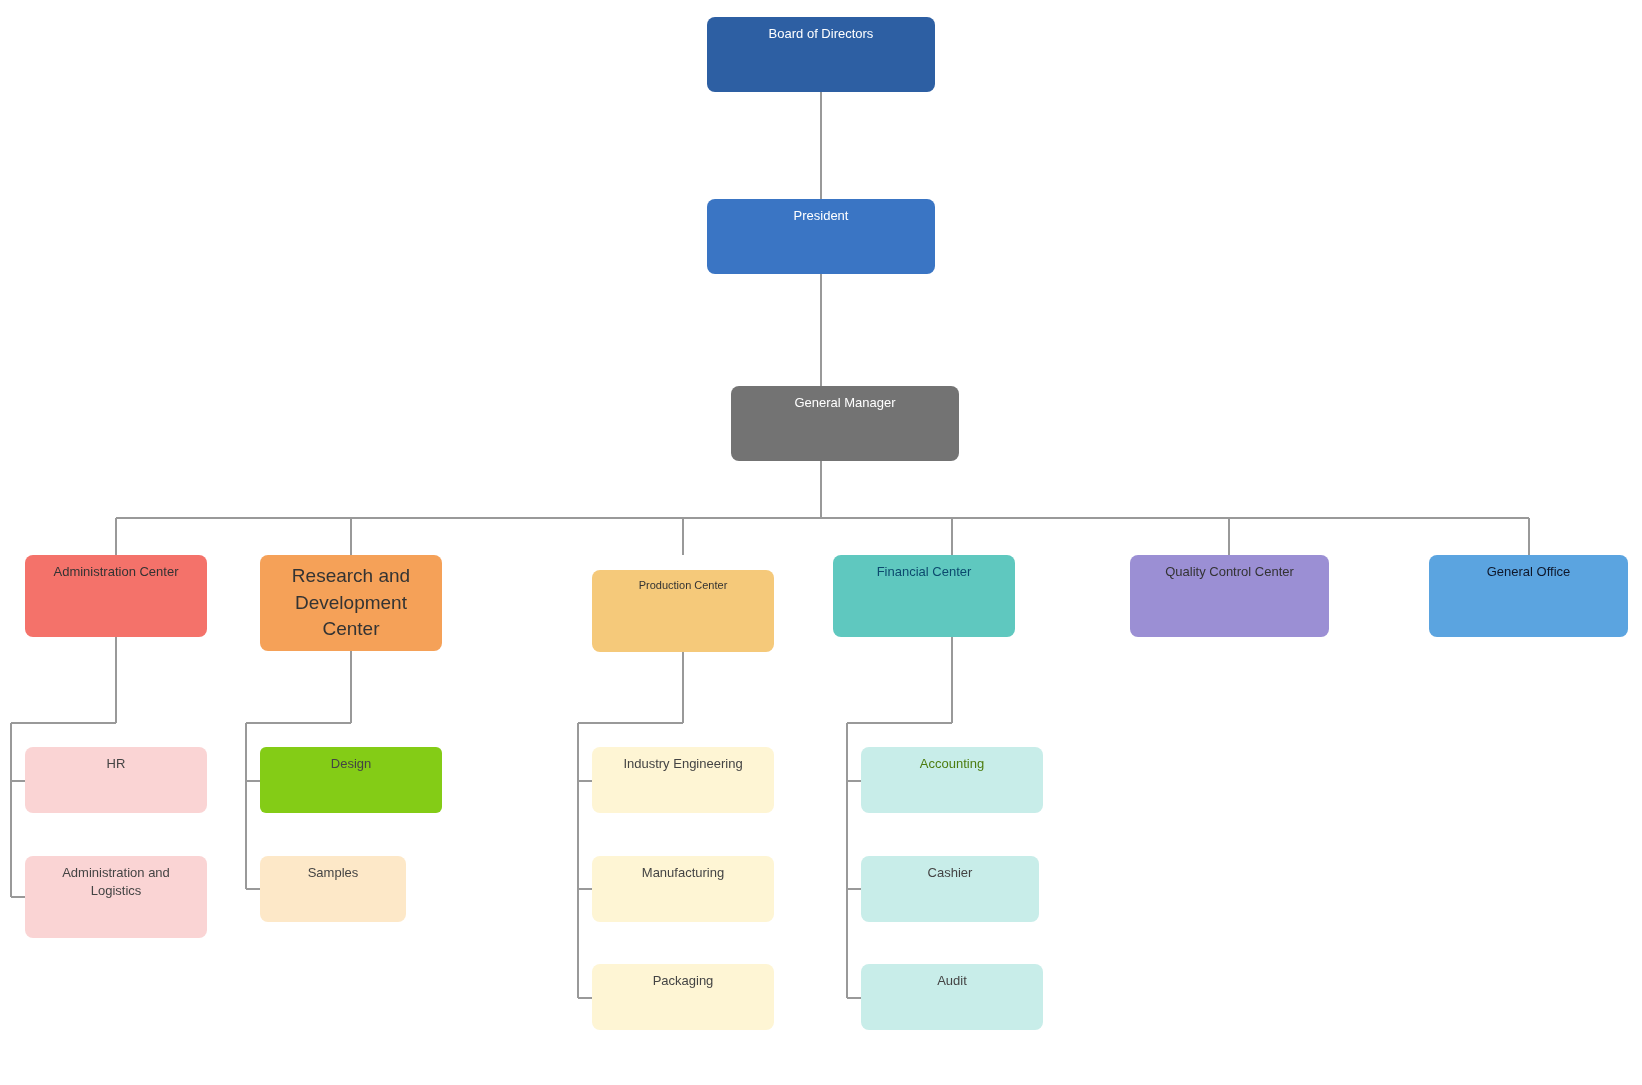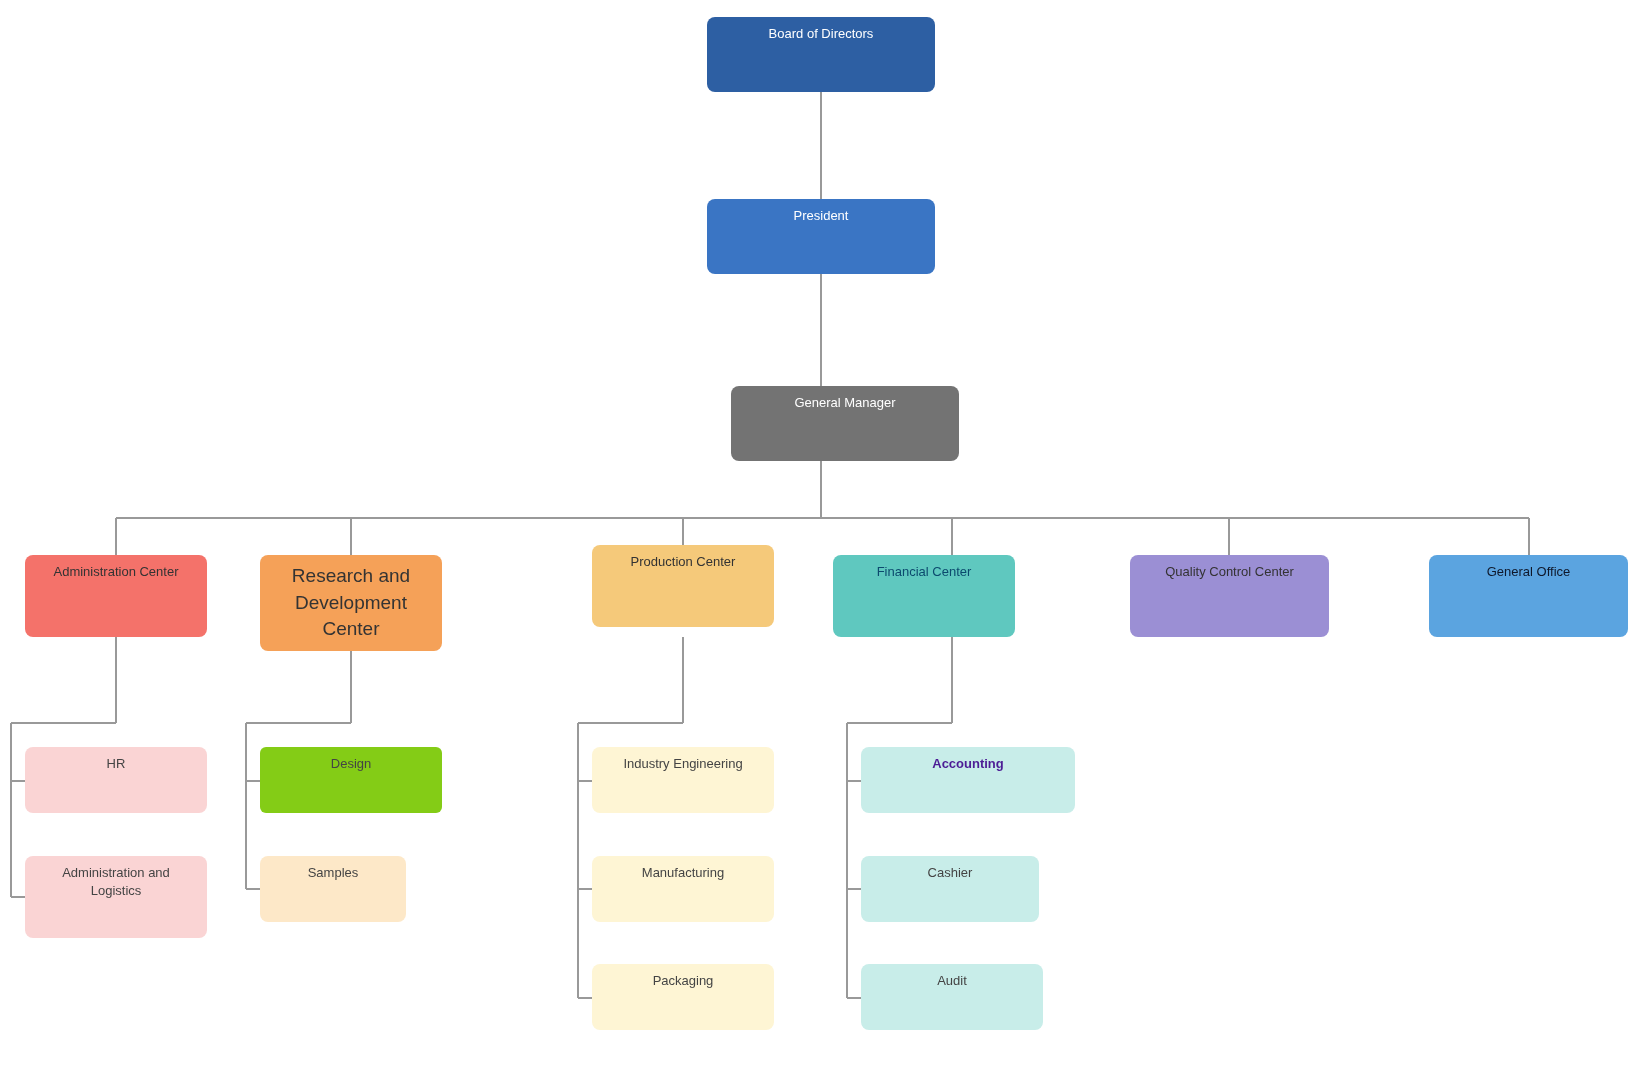--- a/index.html
+++ b/index.html
@@ -77,21 +77,21 @@
       </div>
       <div class="abs-node" style="left: 707px; top: 386px; width: 228px; min-height: 75px; background: #737373; color: rgb(255, 255, 255); font-size: 13px; font-weight: 500; margin-left: 24px;">
         <span>General Manager</span>
       </div>
       <div class="abs-node" style="left: 25px; top: 555px; width: 182px; min-height: 82px; background: rgb(244, 114, 106); color: rgb(51, 51, 51); font-size: 13px; font-weight: 500;">
         <span>Administration Center</span>
       </div>
       <div class="abs-node" style="left: 260px; top: 555px; width: 182px; min-height: 94px; background: rgb(245, 161, 88); color: rgb(51, 51, 51); font-size: 19px; font-weight: 500;">
         <span>Research and Development Center</span>
       </div>
-      <div class="abs-node" style="left: 592px; top: 545px; width: 182px; min-height: 82px; background: rgb(245, 201, 122); color: rgb(51, 51, 51); font-size: 13px; font-weight: 500;">
+      <div class="abs-node" style="left: 592px; top: 570px; width: 182px; min-height: 82px; background: rgb(245, 201, 122); color: rgb(51, 51, 51); font-size: 11px; font-weight: 500;">
         <span>Production Center</span>
       </div>
       <div class="abs-node" style="left: 833px; top: 555px; width: 182px; min-height: 82px; background: rgb(95, 200, 191); color: #0c4a6e; font-size: 13px; font-weight: 500;">
         <span>Financial Center</span>
       </div>
       <div class="abs-node" style="left: 1130px; top: 555px; width: 199px; min-height: 82px; background: rgb(155, 143, 212); color: rgb(51, 51, 51); font-size: 13px; font-weight: 500;">
         <span>Quality Control Center</span>
       </div>
       <div class="abs-node" style="left: 1429px; top: 555px; width: 199px; min-height: 82px; background: rgb(91, 164, 224); color: #0f172a; font-size: 13px; font-weight: 500;">
         <span>General Office</span>
@@ -110,21 +110,21 @@
       </div>
       <div class="abs-node" style="left: 592px; top: 747px; width: 182px; min-height: 66px; background: rgb(254, 245, 212); color: rgb(68, 68, 68); font-size: 13px; font-weight: 400;">
         <span>Industry Engineering</span>
       </div>
       <div class="abs-node" style="left: 592px; top: 856px; width: 182px; min-height: 66px; background: rgb(254, 245, 212); color: rgb(68, 68, 68); font-size: 13px; font-weight: 400;">
         <span>Manufacturing</span>
       </div>
       <div class="abs-node" style="left: 592px; top: 964px; width: 182px; min-height: 66px; background: rgb(254, 245, 212); color: rgb(68, 68, 68); font-size: 13px; font-weight: 400;">
         <span>Packaging</span>
       </div>
-      <div class="abs-node" style="left: 861px; top: 747px; width: 214px; min-height: 66px; background: rgb(200, 237, 233); color: #4c1d95; font-size: 13px; font-weight: 700;">
+      <div class="abs-node" style="left: 861px; top: 747px; width: 182px; min-height: 66px; background: rgb(200, 237, 233); color: #4d7c0f; font-size: 13px; font-weight: 400;">
         <span>Accounting</span>
       </div>
       <div class="abs-node" style="left: 861px; top: 856px; width: 178px; min-height: 66px; background: rgb(200, 237, 233); color: rgb(68, 68, 68); font-size: 13px; font-weight: 400;">
         <span>Cashier</span>
       </div>
       <div class="abs-node" style="left: 861px; top: 964px; width: 182px; min-height: 66px; background: rgb(200, 237, 233); color: rgb(68, 68, 68); font-size: 13px; font-weight: 400;">
         <span>Audit</span>
       </div>
     </div>
 </div>

